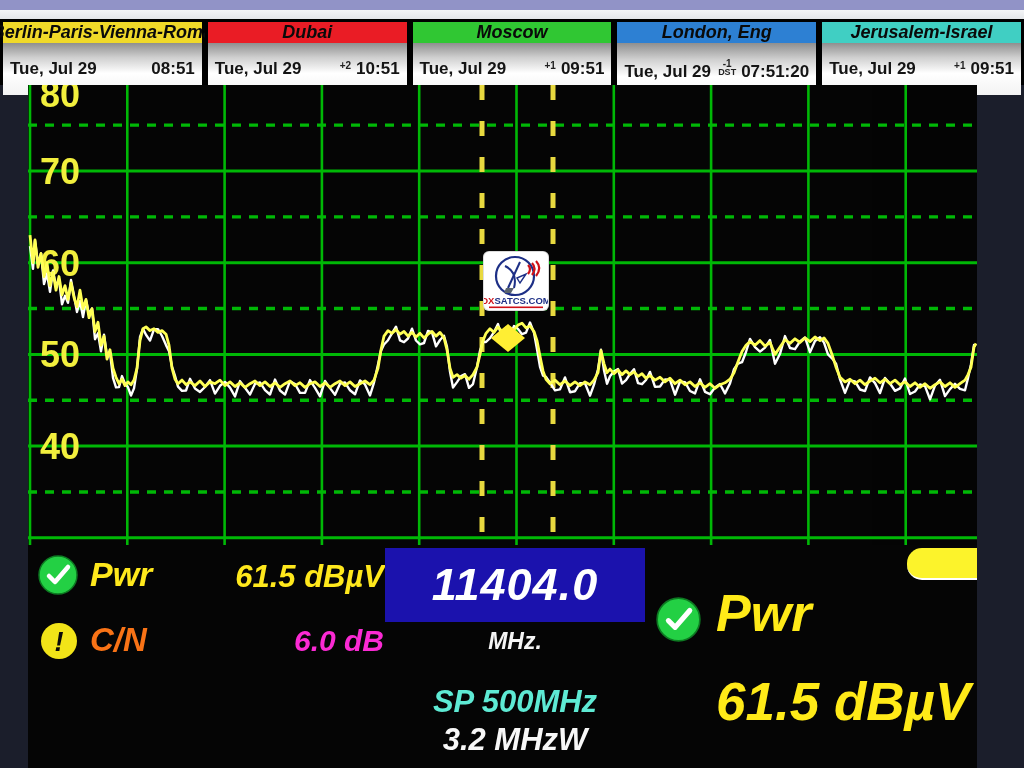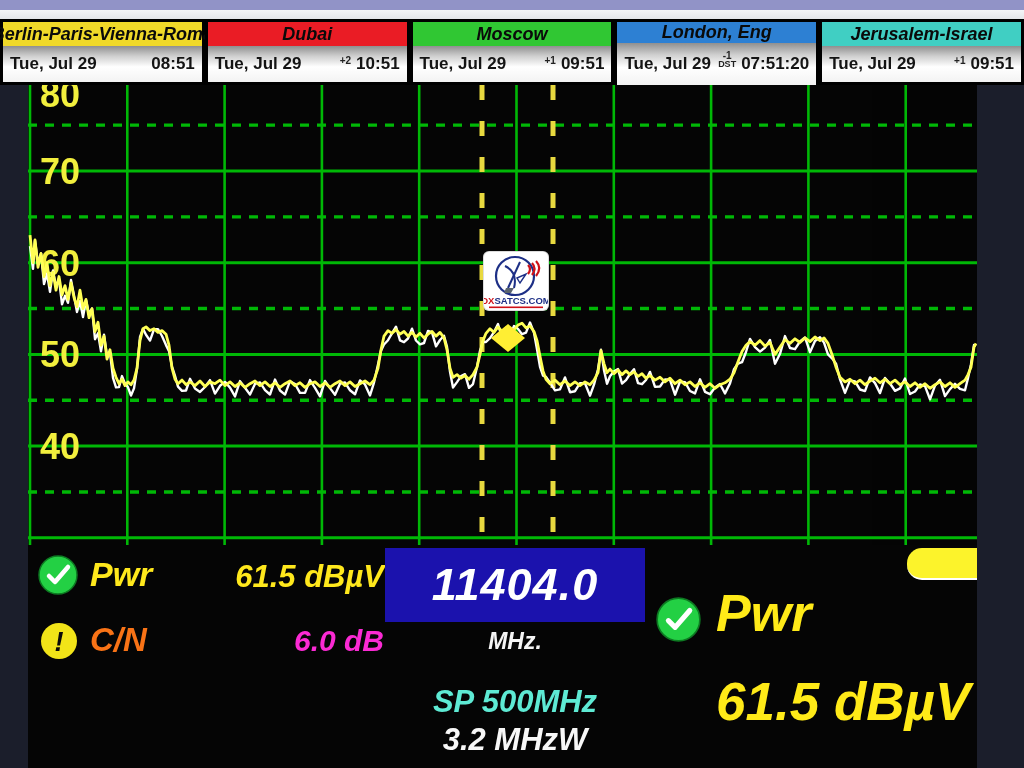--- a/index.html
+++ b/index.html
@@ -9,21 +9,21 @@
   
   .top-strip{position:absolute;left:0;top:0;width:1024px;height:10px;background:#9193c7;}
   .white-strip{position:absolute;left:0;top:10px;width:1024px;height:9px;background:linear-gradient(#f4f5f7,#e4e6ea);}
 
   
   .clockbar{position:absolute;left:0;top:19px;width:1024px;height:66px;background:#000;display:flex;}
   .clock{flex:1;border:3px solid #000;display:flex;flex-direction:column;min-width:0;}
   .clock-header{height:27px;display:flex;align-items:center;justify-content:center;
     font-style:italic;font-weight:bold;font-size:18px;color:#0a0a0a;letter-spacing:0;white-space:nowrap;}
   .clock-time{flex:1;background:linear-gradient(#8f8f8f 0%,#cfcfcf 28%,#ffffff 58%,#f3f3f3 100%);
-    display:flex;align-items:center;padding:8px 7px;font-weight:bold;font-size:17px;color:#141414;white-space:nowrap;}
+    display:flex;align-items:center;padding:16px 7px;font-weight:bold;font-size:17px;color:#141414;white-space:nowrap;}
   .clock-date{flex:0 0 auto;}
   .clock-offset{margin-left:auto;display:flex;flex-direction:column;align-items:center;
     font-size:10px;line-height:9px;font-weight:bold;padding:0 5px 8px 0;color:#222;}
   .clock-offset .off-b{font-size:9px;}
   .clock-timeval{text-align:right;}
 
   
   .main{position:absolute;left:28px;top:85px;width:949px;height:683px;background:#040404;overflow:hidden;}
   .plot{position:absolute;left:0;top:0;width:844px;height:460px;background:#050505;}
   .plot svg{display:block;}

